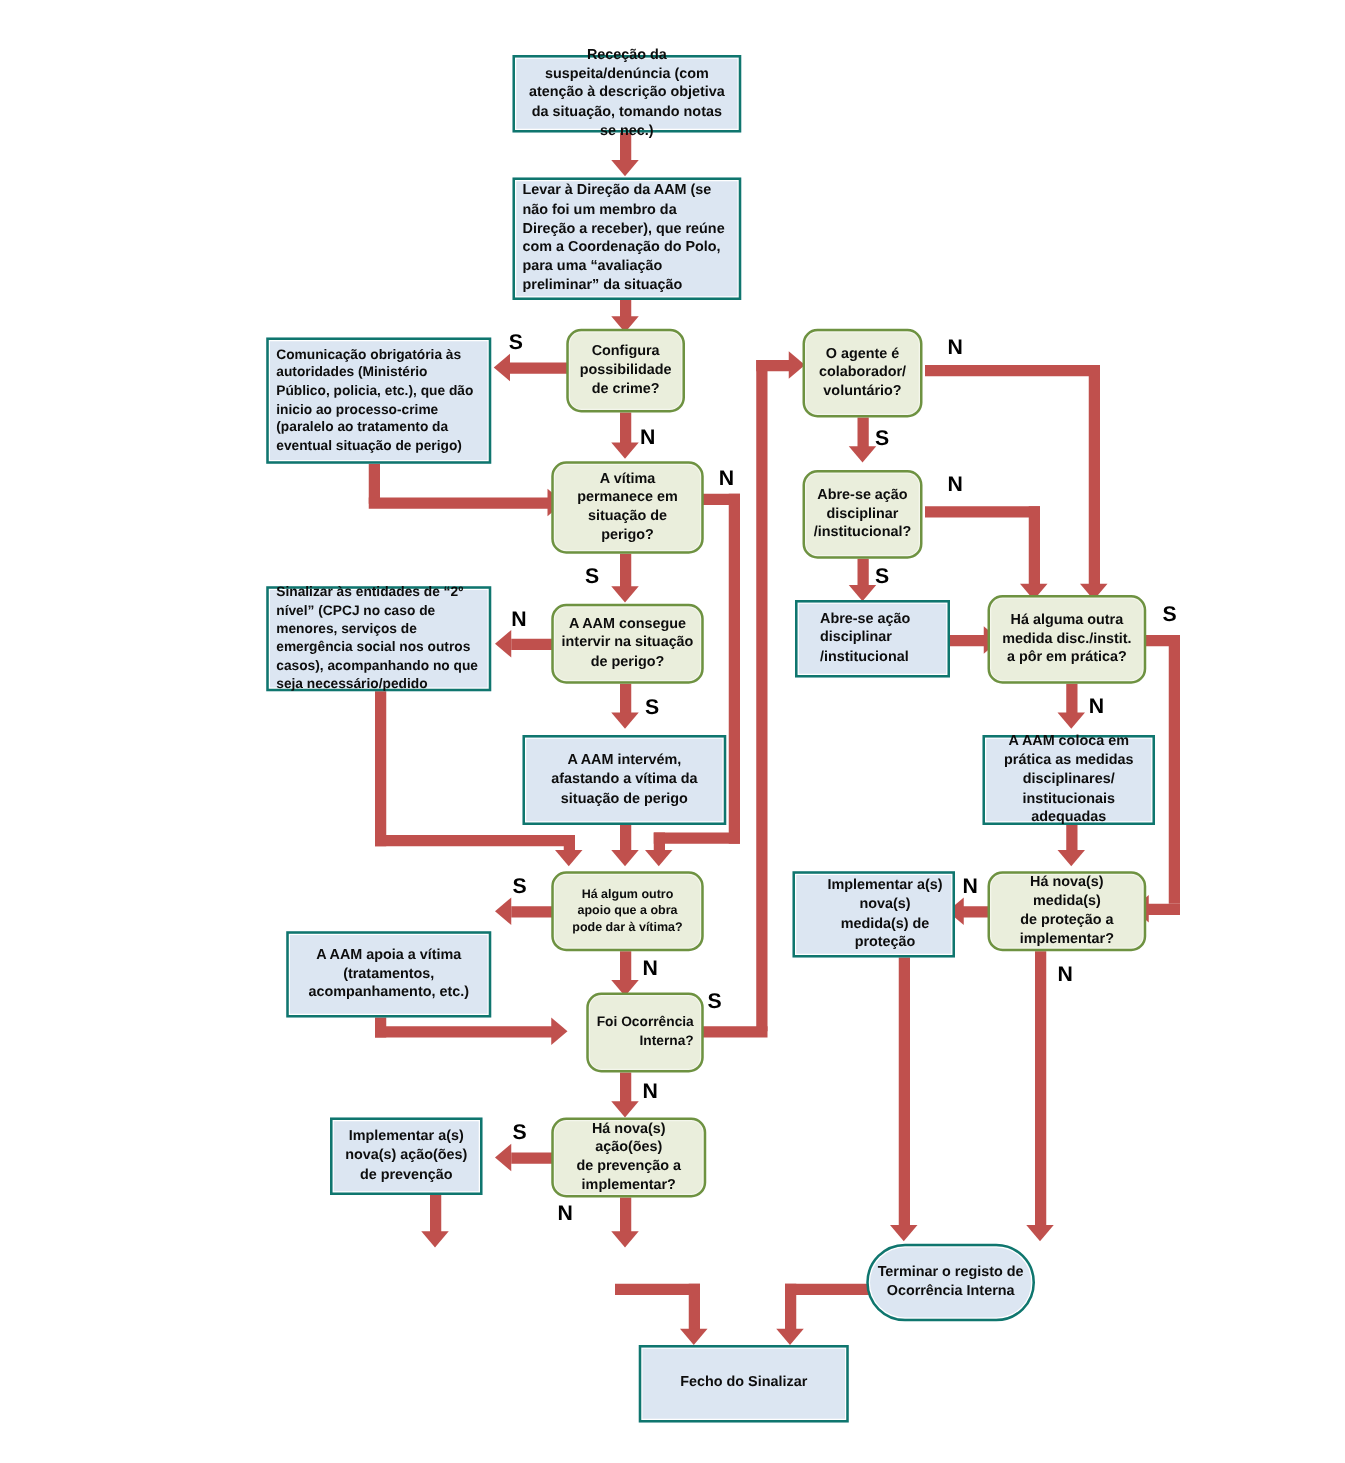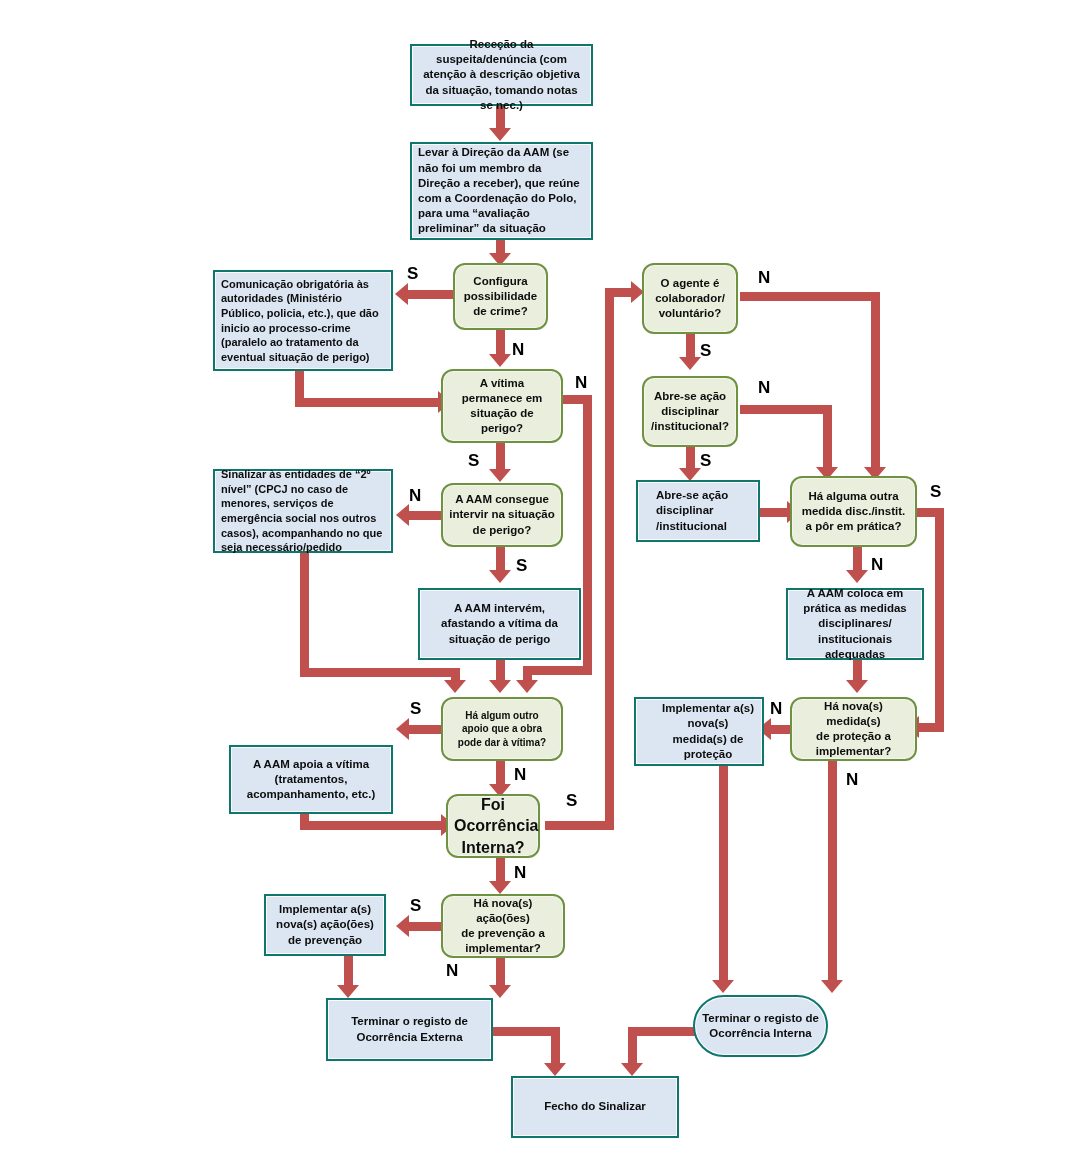--- a/index.html
+++ b/index.html
@@ -216,21 +216,21 @@
   <div class="node process" style="left:229px;top:697px;width:164px;height:69px;font-size:11.5px;margin-top:48px;">
     <span>A AAM apoia a vítima (tratamentos, acompanhamento, etc.)</span>
   </div>
 
   <div class="node decision" style="left:441px;top:697px;width:122px;height:64px;font-size:10px;">
     <span>Há algum outro
 apoio que a obra
 pode dar à vítima?</span>
   </div>
 
-  <div class="node decision" style="left:446px;top:794px;width:94px;height:64px;font-size:16px;">
+  <div class="node decision" style="left:469px;top:794px;width:94px;height:64px;font-size:11px;text-align:right;">
     <span>Foi Ocorrência
 Interna?</span>
   </div>
 
   <div class="node decision" style="left:642px;top:263px;width:96px;height:71px;font-size:11.5px;">
     <span>O agente é
 colaborador/
 voluntário?</span>
   </div>
 
@@ -269,23 +269,20 @@
   <div class="node decision" style="left:441px;top:894px;width:124px;height:64px;font-size:11.5px;">
     <span>Há nova(s) ação(ões)
 de prevenção a
 implementar?</span>
   </div>
 
   <div class="node process" style="left:264px;top:894px;width:122px;height:62px;font-size:11.5px;">
     <span>Implementar a(s) nova(s) ação(ões) de prevenção</span>
   </div>
 
-  <div class="node process" style="left:326px;top:998px;width:167px;height:63px;font-size:11.5px;">
-    <span>Terminar o registo de Ocorrência Externa</span>
-  </div>
 
   <div class="node process" style="left:693px;top:995px;width:135px;height:62px;font-size:11.5px;border-radius:31px;">
     <span>Terminar o registo de Ocorrência Interna</span>
   </div>
 
   <div class="node process" style="left:511px;top:1076px;width:168px;height:62px;font-size:11.5px;">
     <span>Fecho do Sinalizar</span>
   </div>
 
   <div class="elabel" style="left:407px;top:265px;">S</div>

